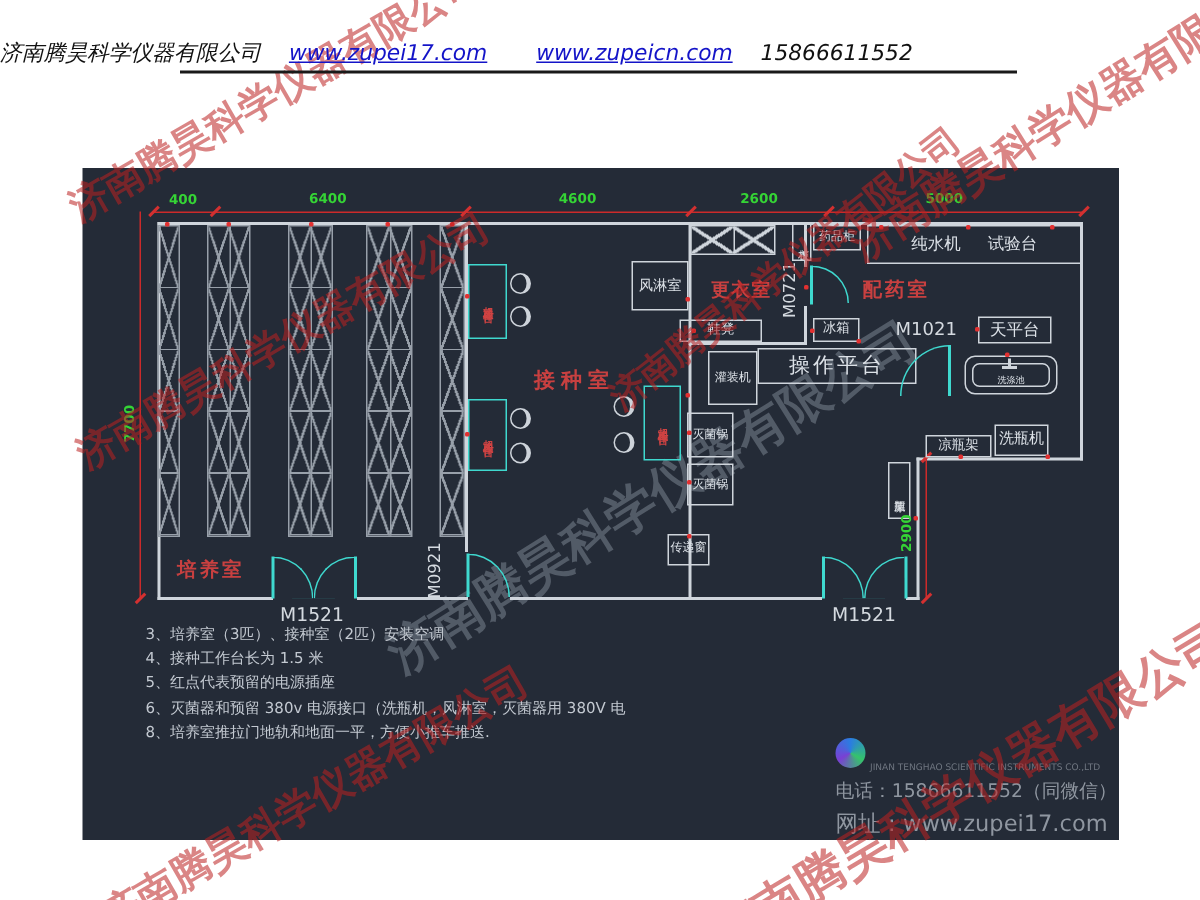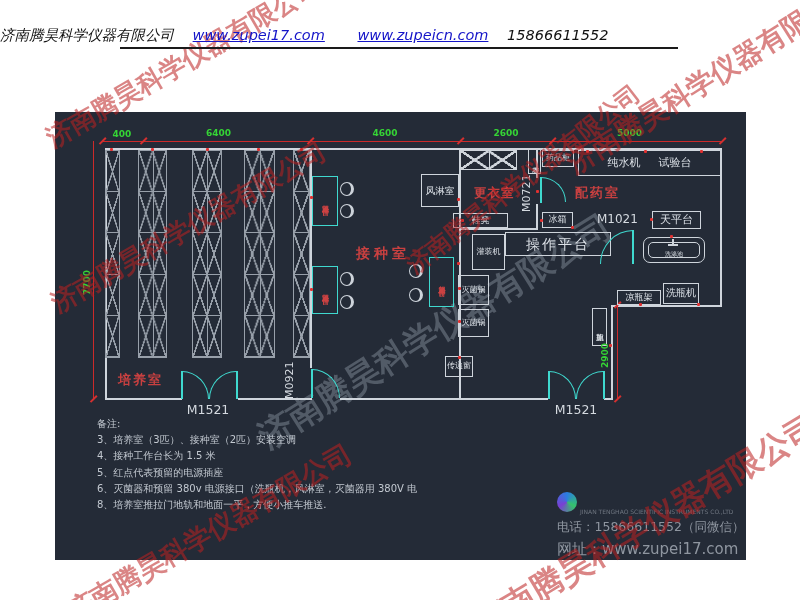--- a/index.html
+++ b/index.html
@@ -240,21 +240,20 @@
   <div class="dot" style="left:644px;top:150px;"></div>
   <div class="dot" style="left:700px;top:150px;"></div>
   <div class="dot" style="left:670px;top:235px;"></div>
   <div class="dot" style="left:697px;top:303px;"></div>
   <div class="dot" style="left:639px;top:303px;"></div>
   <div class="dot" style="left:609px;top:344px;"></div>
   <div class="dot" style="left:536px;top:190px;"></div>
   <div class="dot" style="left:571px;top:226px;"></div>
 
   <div class="notes">
-    <div>备注:</div>
     <div>3、培养室（3匹）、接种室（2匹）安装空调</div>
     <div>4、接种工作台长为 1.5 米</div>
     <div>5、红点代表预留的电源插座</div>
     <div>6、灭菌器和预留 380v 电源接口（洗瓶机，风淋室，灭菌器用 380V 电</div>
     <div>8、培养室推拉门地轨和地面一平，方便小推车推送.</div>
   </div>
 
   <div class="abs" style="left:557px;top:492px;width:20px;height:20px;border-radius:50%;z-index:4;
        background:conic-gradient(#2a7de1,#35c46a,#7a3fd4,#2a7de1);"></div>
   <div class="brandline">

